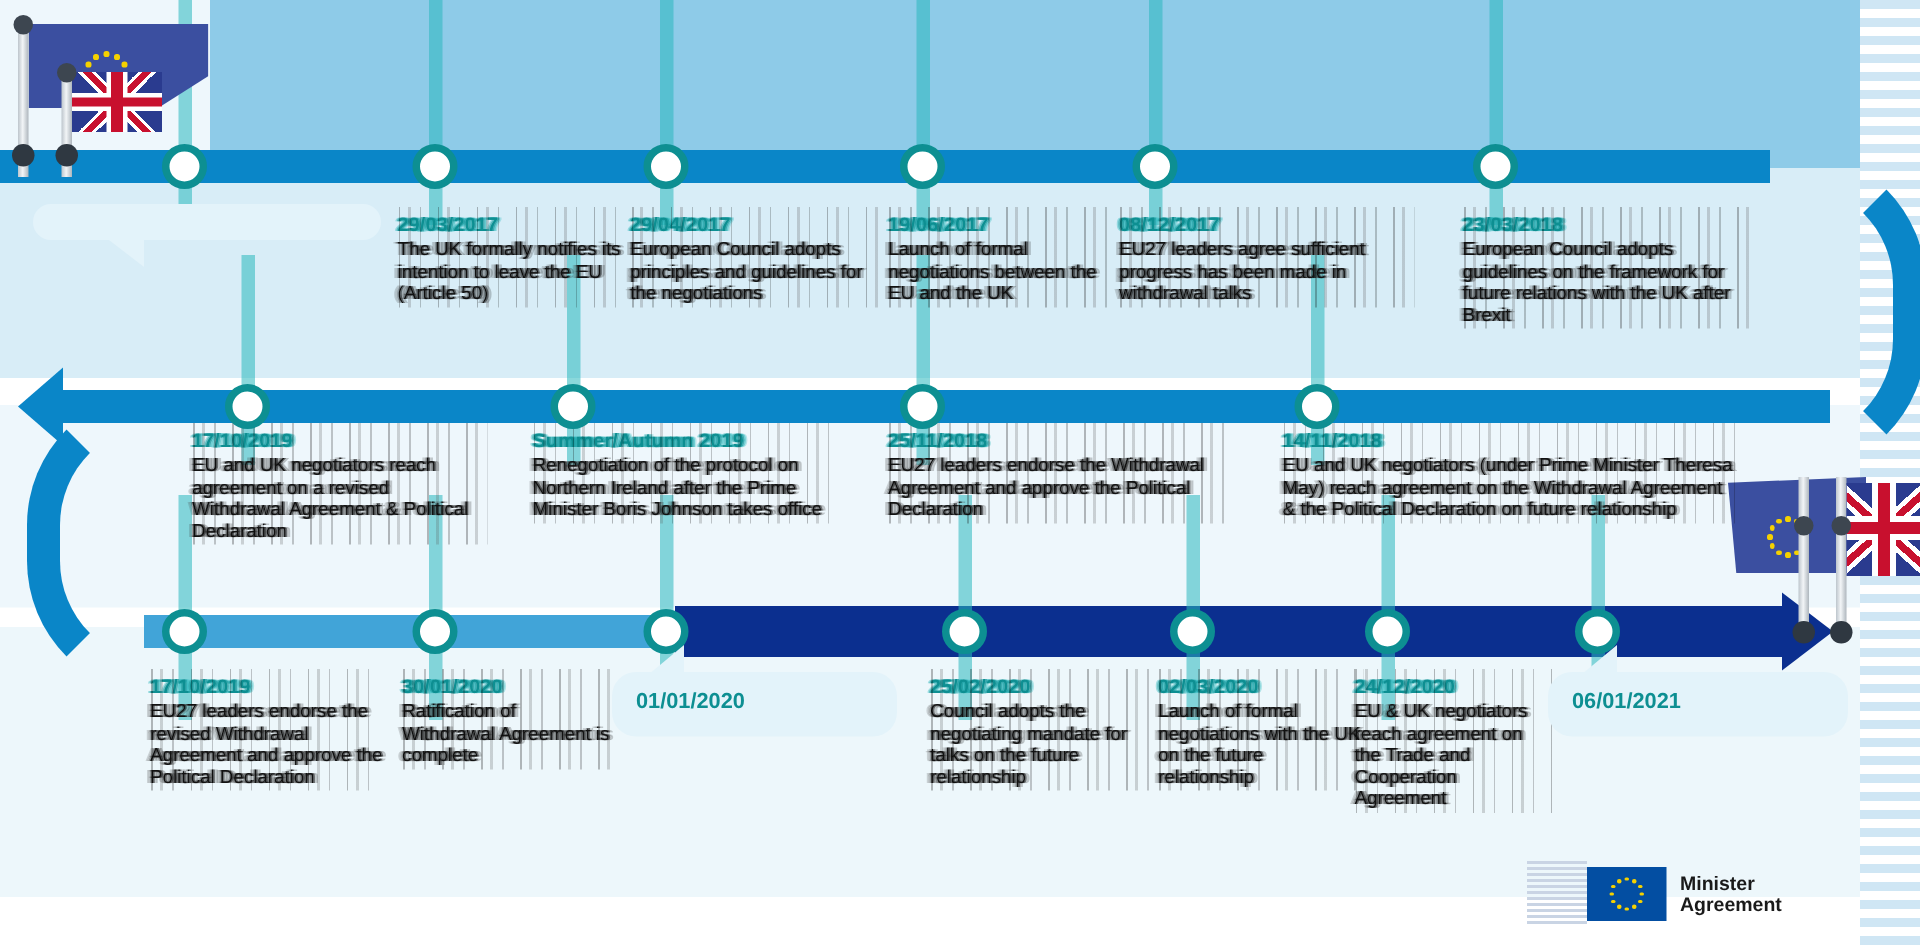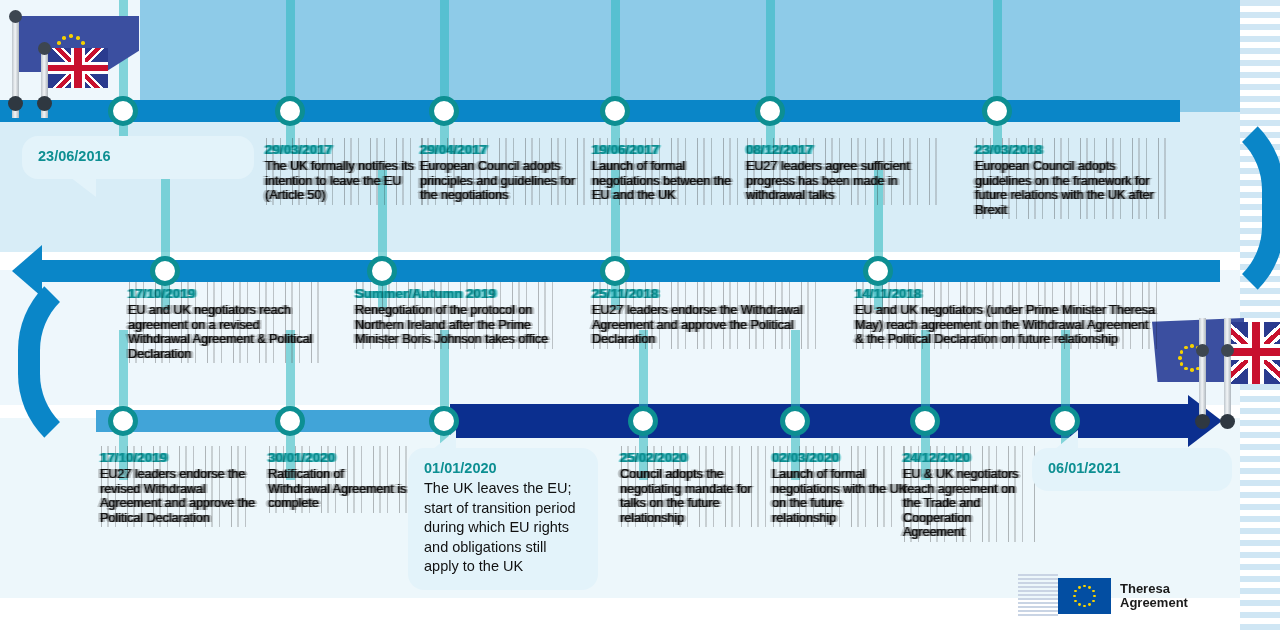--- a/index.html
+++ b/index.html
@@ -288,27 +288,25 @@
     <div class="body">Launch of formal negotiations with the UK on the future relationship</div>
     <div class="streaks"></div>
   </div>
   <div class="ev glitch" style="left:903px;top:450px;width:130px;">
     <div class="date">24/12/2020</div>
     <div class="body">EU &amp; UK negotiators reach agreement on the Trade and Cooperation Agreement</div>
     <div class="streaks"></div>
   </div>
 
   <div class="callout" style="left:22px;top:136px;width:232px;">
-    <div class="date">23/06/2016</div>
     <div class="tail" style="left:48px;bottom:-18px;border-left:26px solid transparent;border-right:0 solid transparent;border-top:20px solid #e3f3fa;"></div>
   </div>
 
   <div class="callout" style="left:408px;top:448px;width:190px;">
     <div class="date">01/01/2020</div>
-    <div class="body">The UK leaves the EU; start of transition period during which EU rights and obligations still apply to the UK</div>
     <div class="tail" style="left:24px;top:-18px;border-left:24px solid transparent;border-right:0 solid transparent;border-bottom:20px solid #e3f3fa;"></div>
   </div>
 
   <div class="callout" style="left:1032px;top:448px;width:200px;">
     <div class="date">06/01/2021</div>
     <div class="tail" style="left:22px;top:-18px;border-left:24px solid transparent;border-right:0 solid transparent;border-bottom:20px solid #e3f3fa;"></div>
   </div>
 
   <div id="ec-logo" style="left:1058px;top:578px;">
     <div class="ecwaves"></div>
@@ -322,18 +320,18 @@
           <i style="left: 30.1px; top: 25.2603px; width: 2.8px; height: 2.8px;"></i>
           <i style="left: 25.1px; top: 26.6px; width: 2.8px; height: 2.8px;"></i>
           <i style="left: 20.1px; top: 25.2603px; width: 2.8px; height: 2.8px;"></i>
           <i style="left: 16.4397px; top: 21.6px; width: 2.8px; height: 2.8px;"></i>
           <i style="left: 15.1px; top: 16.6px; width: 2.8px; height: 2.8px;"></i>
           <i style="left: 16.4397px; top: 11.6px; width: 2.8px; height: 2.8px;"></i>
           <i style="left: 20.1px; top: 7.93975px; width: 2.8px; height: 2.8px;"></i>
         </div>
     </div>
     <div class="ectext">
-      <div>Theresa</div>
+      <div>Minister</div>
       <div>Agreement</div>
     </div>
   </div>
 
 </div>
 
 </body></html>

